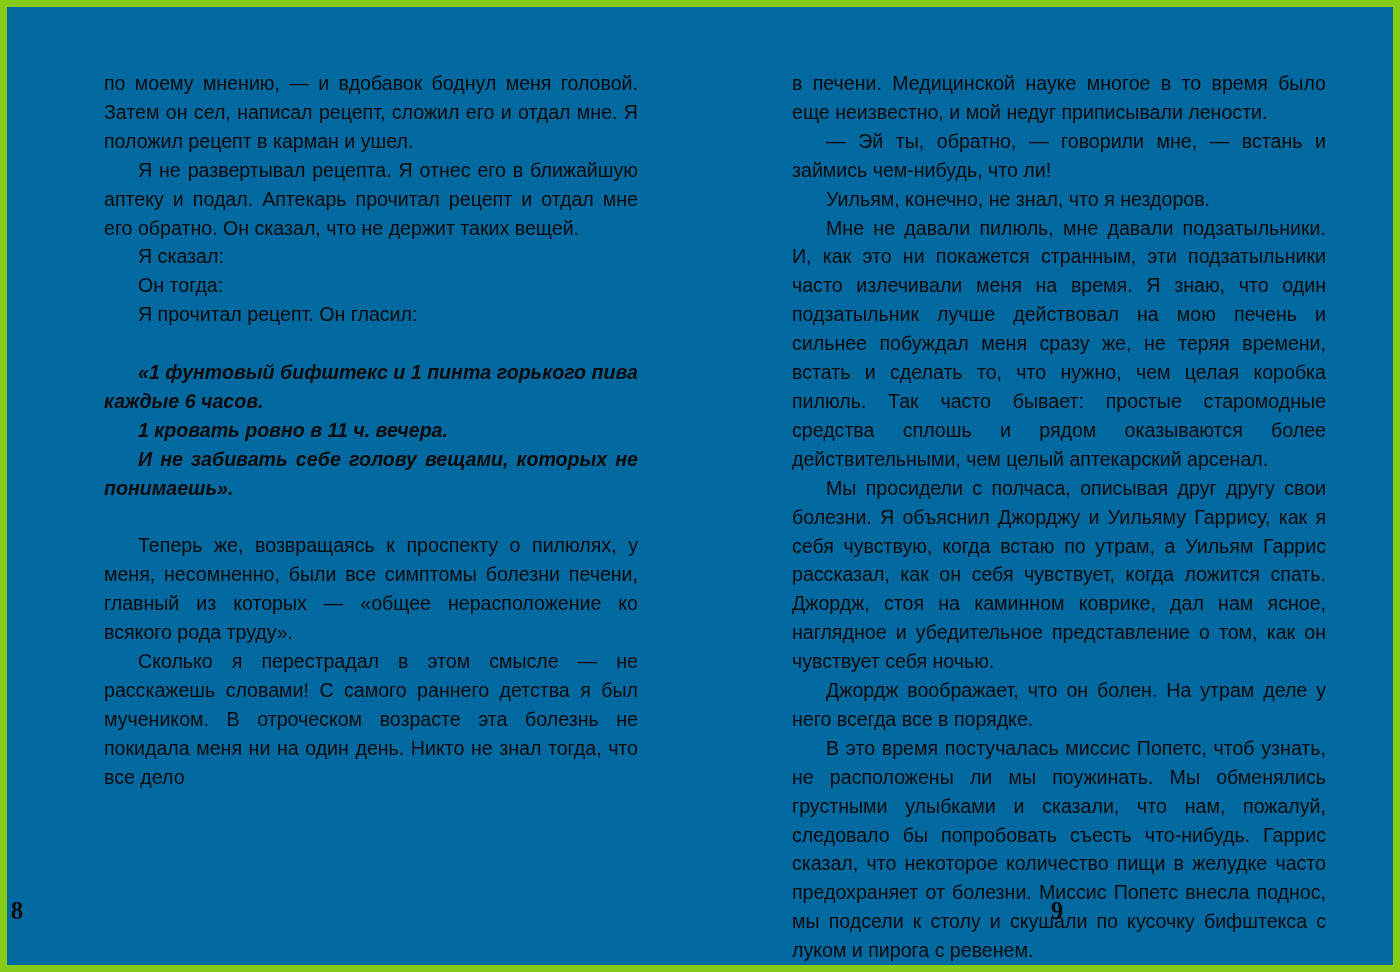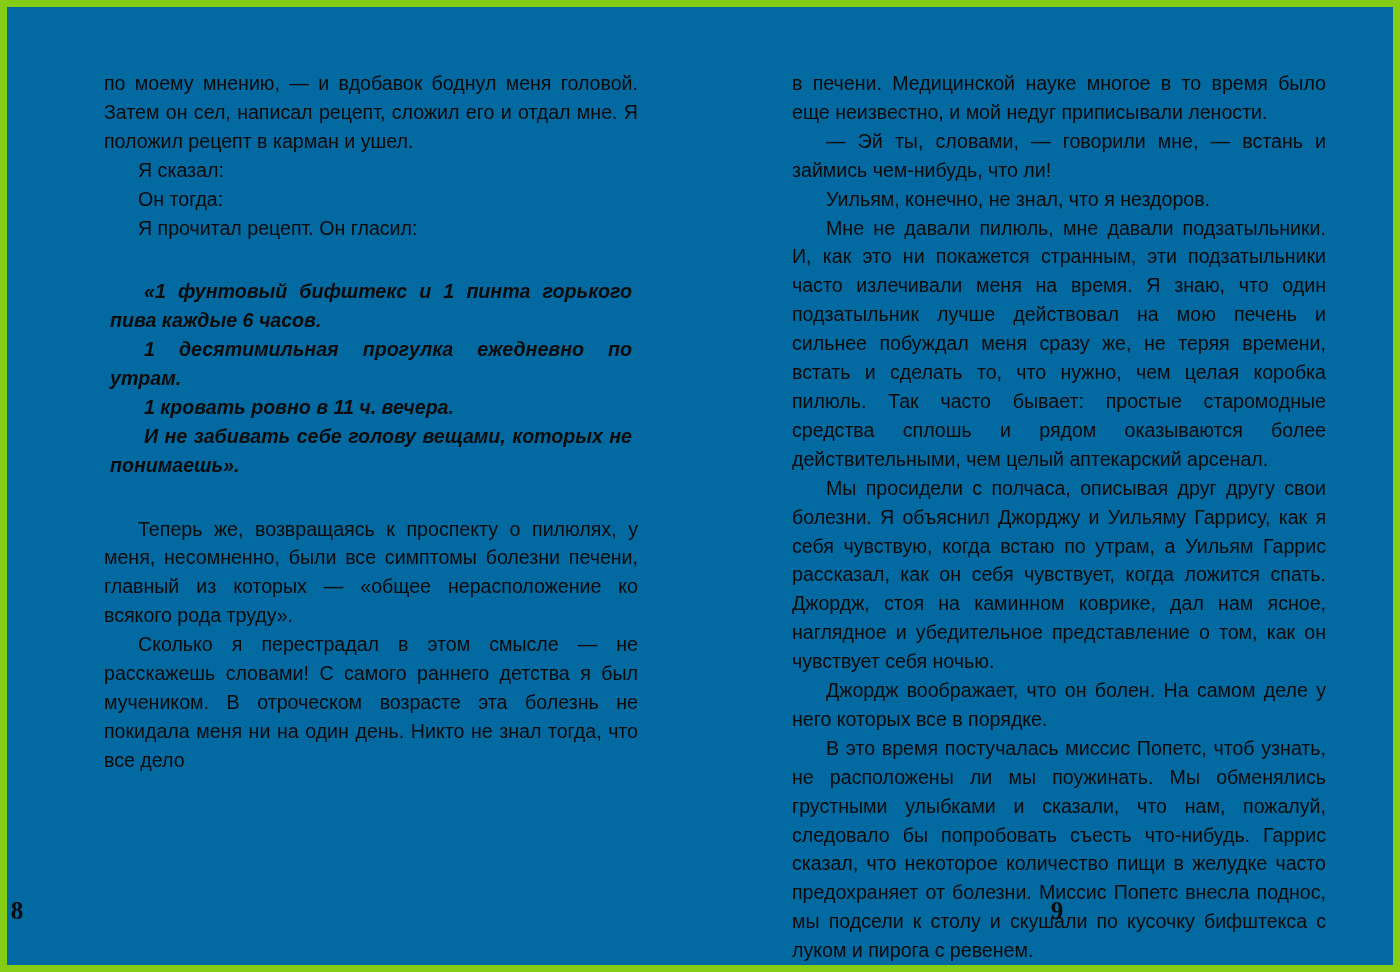--- a/index.html
+++ b/index.html
@@ -45,21 +45,21 @@
 
   .para {
     margin: 0;
     text-indent: 34px;
     text-align: justify;
   }
   .para.no-indent { text-indent: 0; }
   .para.last-line-left { text-align-last: left; }
 
   .quote-block {
-    margin: 6px;
+    margin: 0;
     padding: 0;
   }
   .quote-spacer { height: 28.9px; }
   .quote-line {
     margin: 0;
     font-style: italic;
     font-weight: 600;
     text-indent: 34px;
     text-align: justify;
   }
@@ -80,49 +80,49 @@
 </style>
 </head>
 <body>
 
 <div class="book-spread">
 
   <div class="page page-left">
     <div class="text-column">
 
       <p class="para no-indent last-line-left">по моему мнению, — и вдобавок боднул меня головой. Затем он сел, написал рецепт, сложил его и отдал мне. Я положил рецепт в карман и ушел.</p>
+      <p class="para last-line-left">Я не развертывал рецепта. Я отнес его в ближайшую аптеку и подал. Аптекарь прочитал рецепт и отдал мне его обратно. Он сказал, что не держит таких вещей.</p>
       <p class="para last-line-left">Я сказал:</p>
       <p class="para last-line-left">Он тогда:</p>
       <p class="para last-line-left">Я прочитал рецепт. Он гласил:</p>
 
       <div class="quote-spacer"></div>
       <div class="quote-block">
         <p class="quote-line last-line-left">«1 фунтовый бифштекс и 1 пинта горького пива каждые 6 часов.</p>
-        <p class="quote-line last-line-left">1 десятимильная прогулка ежедневно по утрам.</p>
         <p class="quote-line last-line-left">1 кровать ровно в 11 ч. вечера.</p>
         <p class="quote-line last-line-left">И не забивать себе голову вещами, которых не понимаешь».</p>
       </div>
       <div class="quote-spacer"></div>
 
       <p class="para last-line-left">Теперь же, возвращаясь к проспекту о пилюлях, у меня, несомненно, были все симптомы болезни печени, главный из которых — «общее нерасположение ко всякого рода труду».</p>
       <p class="para last-line-left">Сколько я перестрадал в этом смысле — не расскажешь словами! С самого раннего детства я был мучеником. В отроческом возрасте эта болезнь не покидала меня ни на один день. Никто не знал тогда, что все дело</p>
 
     </div>
     <div class="page-number">8</div>
   </div>
 
   <div class="page page-right">
     <div class="text-column">
 
       <p class="para no-indent last-line-left">в печени. Медицинской науке многое в то время было еще неизвестно, и мой недуг приписывали лености.</p>
-      <p class="para last-line-left">— Эй ты, словами, — говорили мне, — встань и займись чем-нибудь, что ли!</p>
+      <p class="para last-line-left">— Эй ты, обратно, — говорили мне, — встань и займись чем-нибудь, что ли!</p>
       <p class="para last-line-left">Уильям, конечно, не знал, что я нездоров.</p>
       <p class="para last-line-left">Мне не давали пилюль, мне давали подзатыльники. И, как это ни покажется странным, эти подзатыльники часто излечивали меня на время. Я знаю, что один подзатыльник лучше действовал на мою печень и сильнее побуждал меня сразу же, не теряя времени, встать и сделать то, что нужно, чем целая коробка пилюль. Так часто бывает: простые старомодные средства сплошь и рядом оказываются более действительными, чем целый аптекарский арсенал.</p>
       <p class="para last-line-left">Мы просидели с полчаса, описывая друг другу свои болезни. Я объяснил Джорджу и Уильяму Гаррису, как я себя чувствую, когда встаю по утрам, а Уильям Гаррис рассказал, как он себя чувствует, когда ложится спать. Джордж, стоя на каминном коврике, дал нам ясное, наглядное и убедительное представление о том, как он чувствует себя ночью.</p>
-      <p class="para last-line-left">Джордж воображает, что он болен. На самом деле у него которых все в порядке.</p>
+      <p class="para last-line-left">Джордж воображает, что он болен. На утрам деле у него всегда все в порядке.</p>
       <p class="para last-line-left">В это время постучалась миссис Попетс, чтоб узнать, не расположены ли мы поужинать. Мы обменялись грустными улыбками и сказали, что нам, пожалуй, следовало бы попробовать съесть что-нибудь. Гаррис сказал, что некоторое количество пищи в желудке часто предохраняет от болезни. Миссис Попетс внесла поднос, мы подсели к столу и скушали по кусочку бифштекса с луком и пирога с ревенем.</p>
       <p class="para last-line-left">Я, вероятно, был очень слаб в то время, так как примерно через полчаса потерял всякий интерес к еде — вещь для меня необычная — и отказался от сыра.</p>
 
     </div>
     <div class="page-number">9</div>
   </div>
 
 </div>
 
 </body></html>

